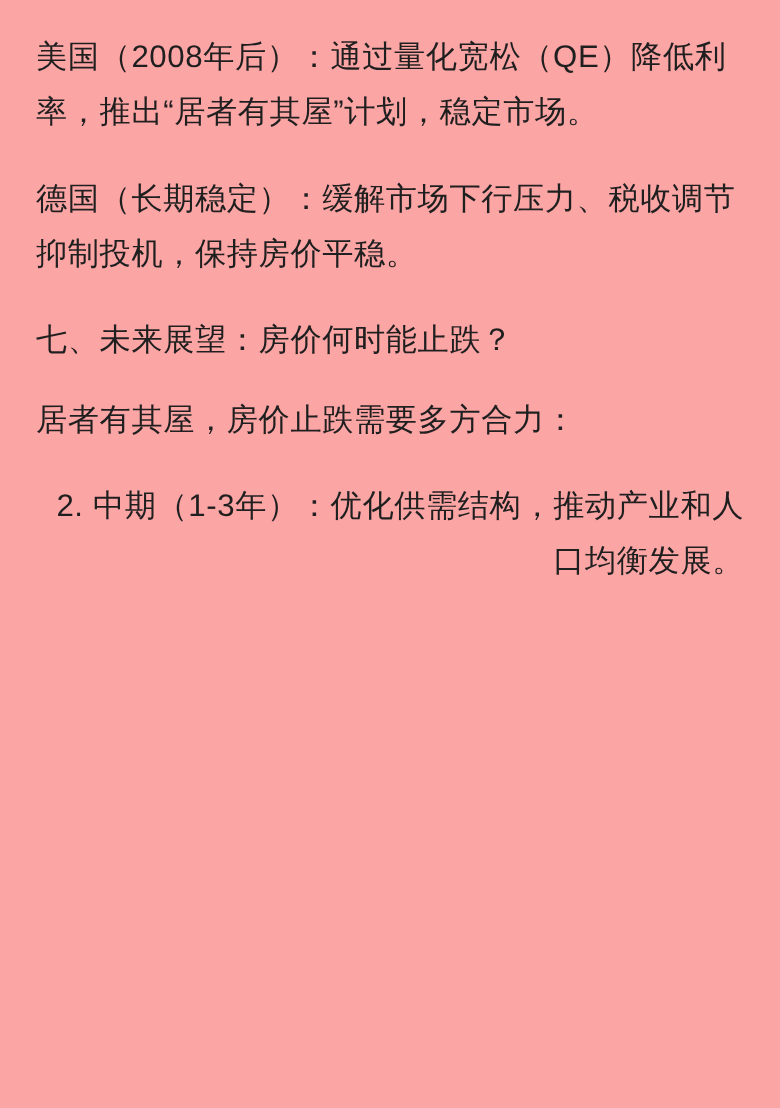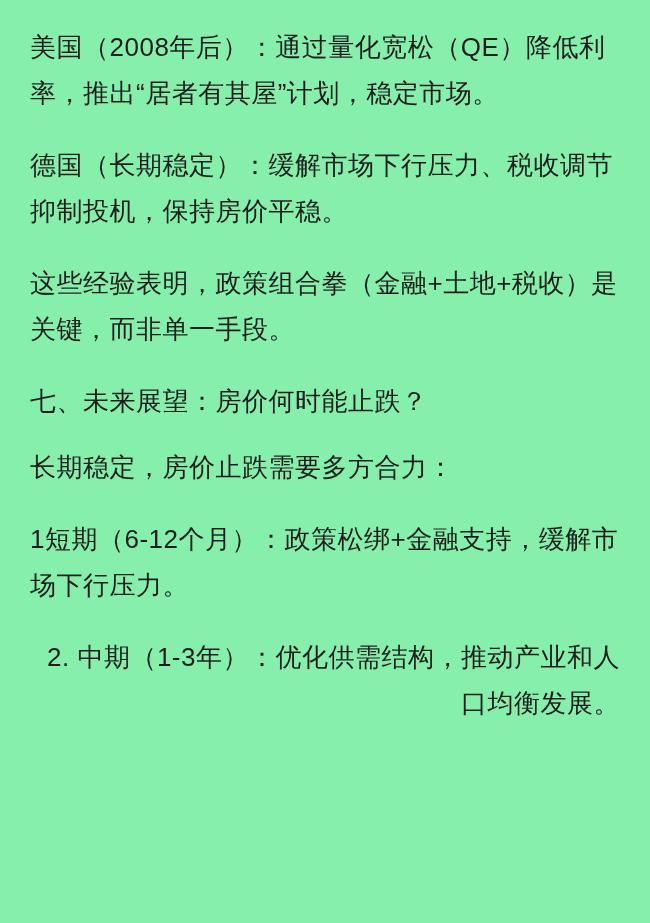--- a/index.html
+++ b/index.html
@@ -12,21 +12,21 @@
     height: 923px;
     overflow: hidden;
     font-family: "Liberation Sans", "DejaVu Sans", sans-serif;
     color: #1a1a1a;
   }
   .page {
     box-sizing: border-box;
     width: 650px;
     height: 923px;
     padding: 24px 30px 0 30px;
-    background: #86efac;
+    background: #fca5a5;
   }
   .para {
     font-size: 26px;
     line-height: 46px;
     letter-spacing: 0.5px;
     color: #1f1f1f;
     margin: 0 0 26px 0;
     text-align: left;
     word-break: break-word;
   }
@@ -37,18 +37,16 @@
     margin-bottom: 26px;
     text-align: right;
   }
 </style>
 </head>
 <body>
 
 <div class="page">
   <p class="para">美国（2008年后）：通过量化宽松（QE）降低利率，推出“居者有其屋”计划，稳定市场。</p>
   <p class="para">德国（长期稳定）：缓解市场下行压力、税收调节抑制投机，保持房价平稳。</p>
-  <p class="para">这些经验表明，政策组合拳（金融+土地+税收）是关键，而非单一手段。</p>
   <p class="para heading">七、未来展望：房价何时能止跌？</p>
-  <p class="para">长期稳定，房价止跌需要多方合力：</p>
-  <p class="para">1短期（6-12个月）：政策松绑+金融支持，缓解市场下行压力。</p>
+  <p class="para">居者有其屋，房价止跌需要多方合力：</p>
   <p class="para tight">2. 中期（1-3年）：优化供需结构，推动产业和人口均衡发展。</p>
 </div>
 
 </body></html>

